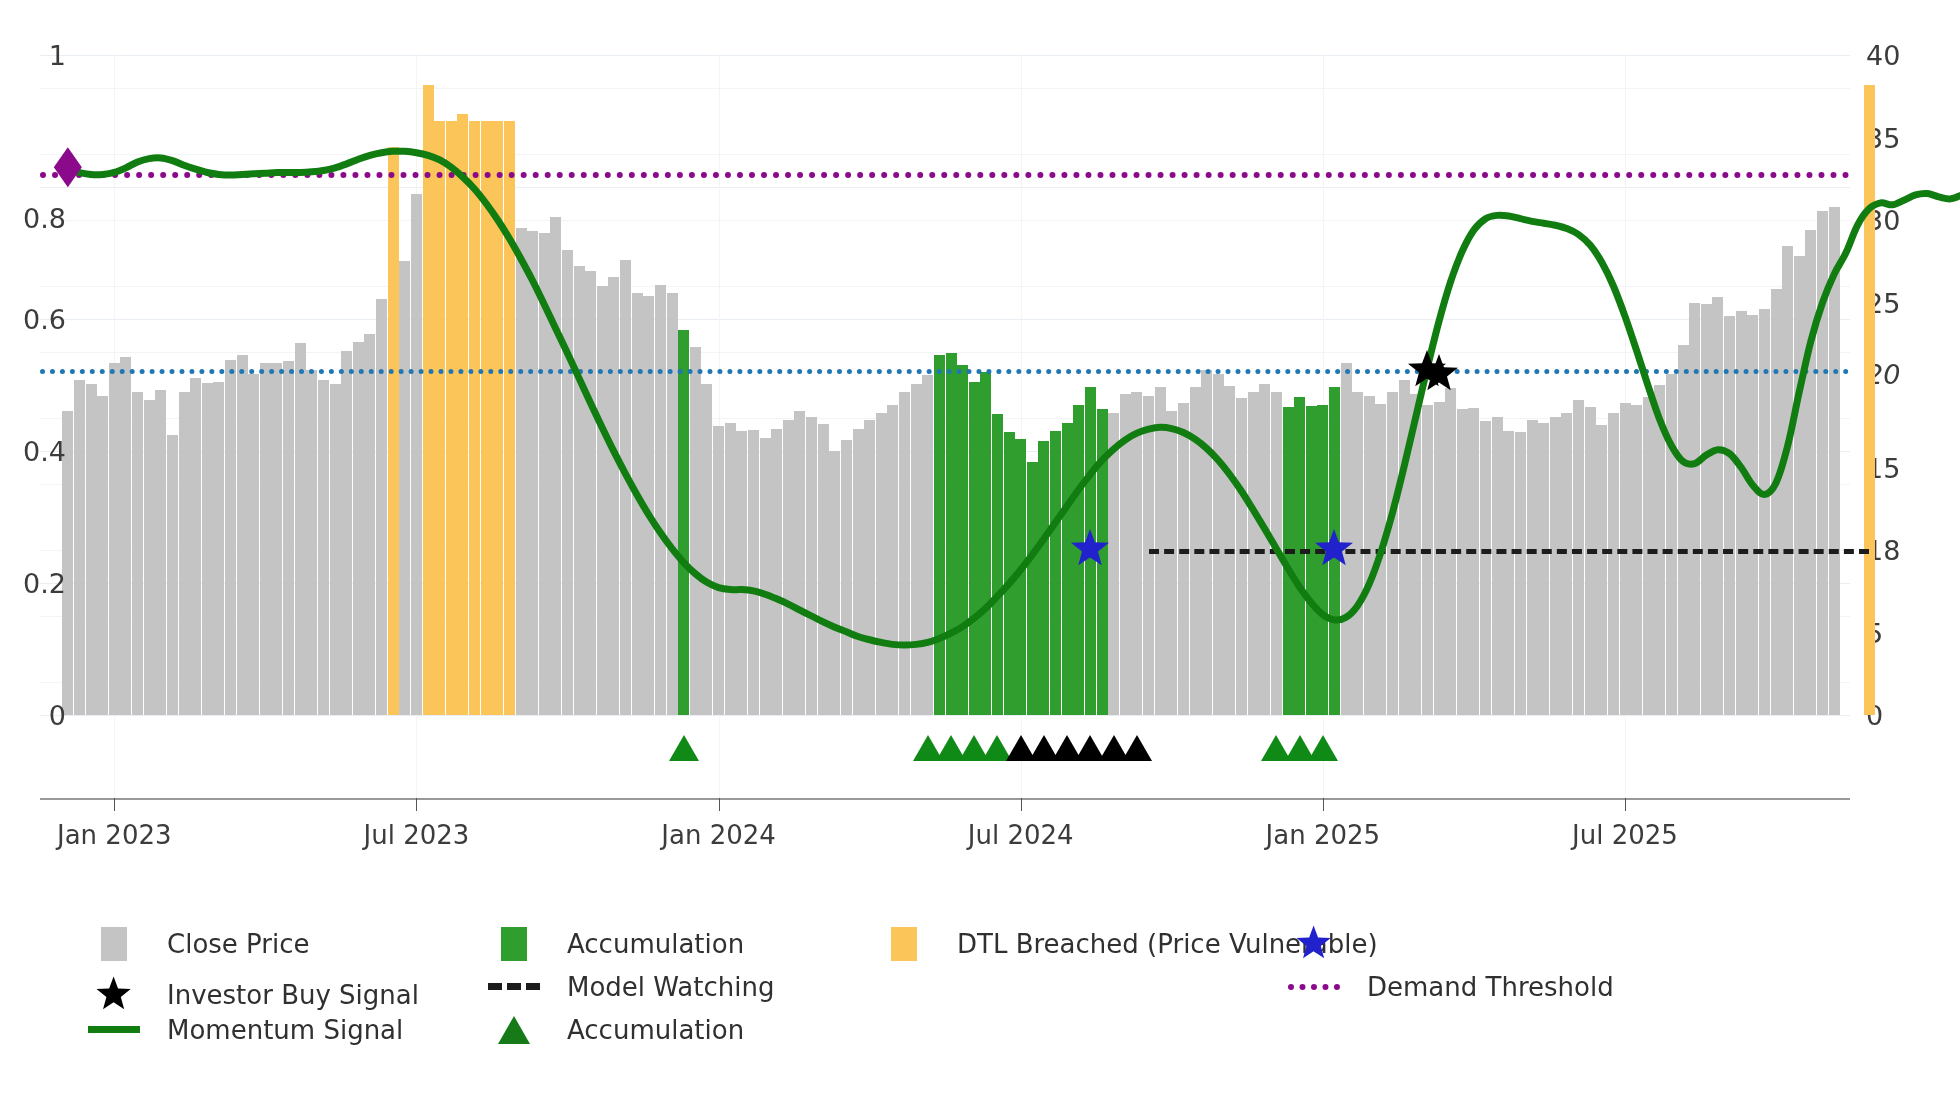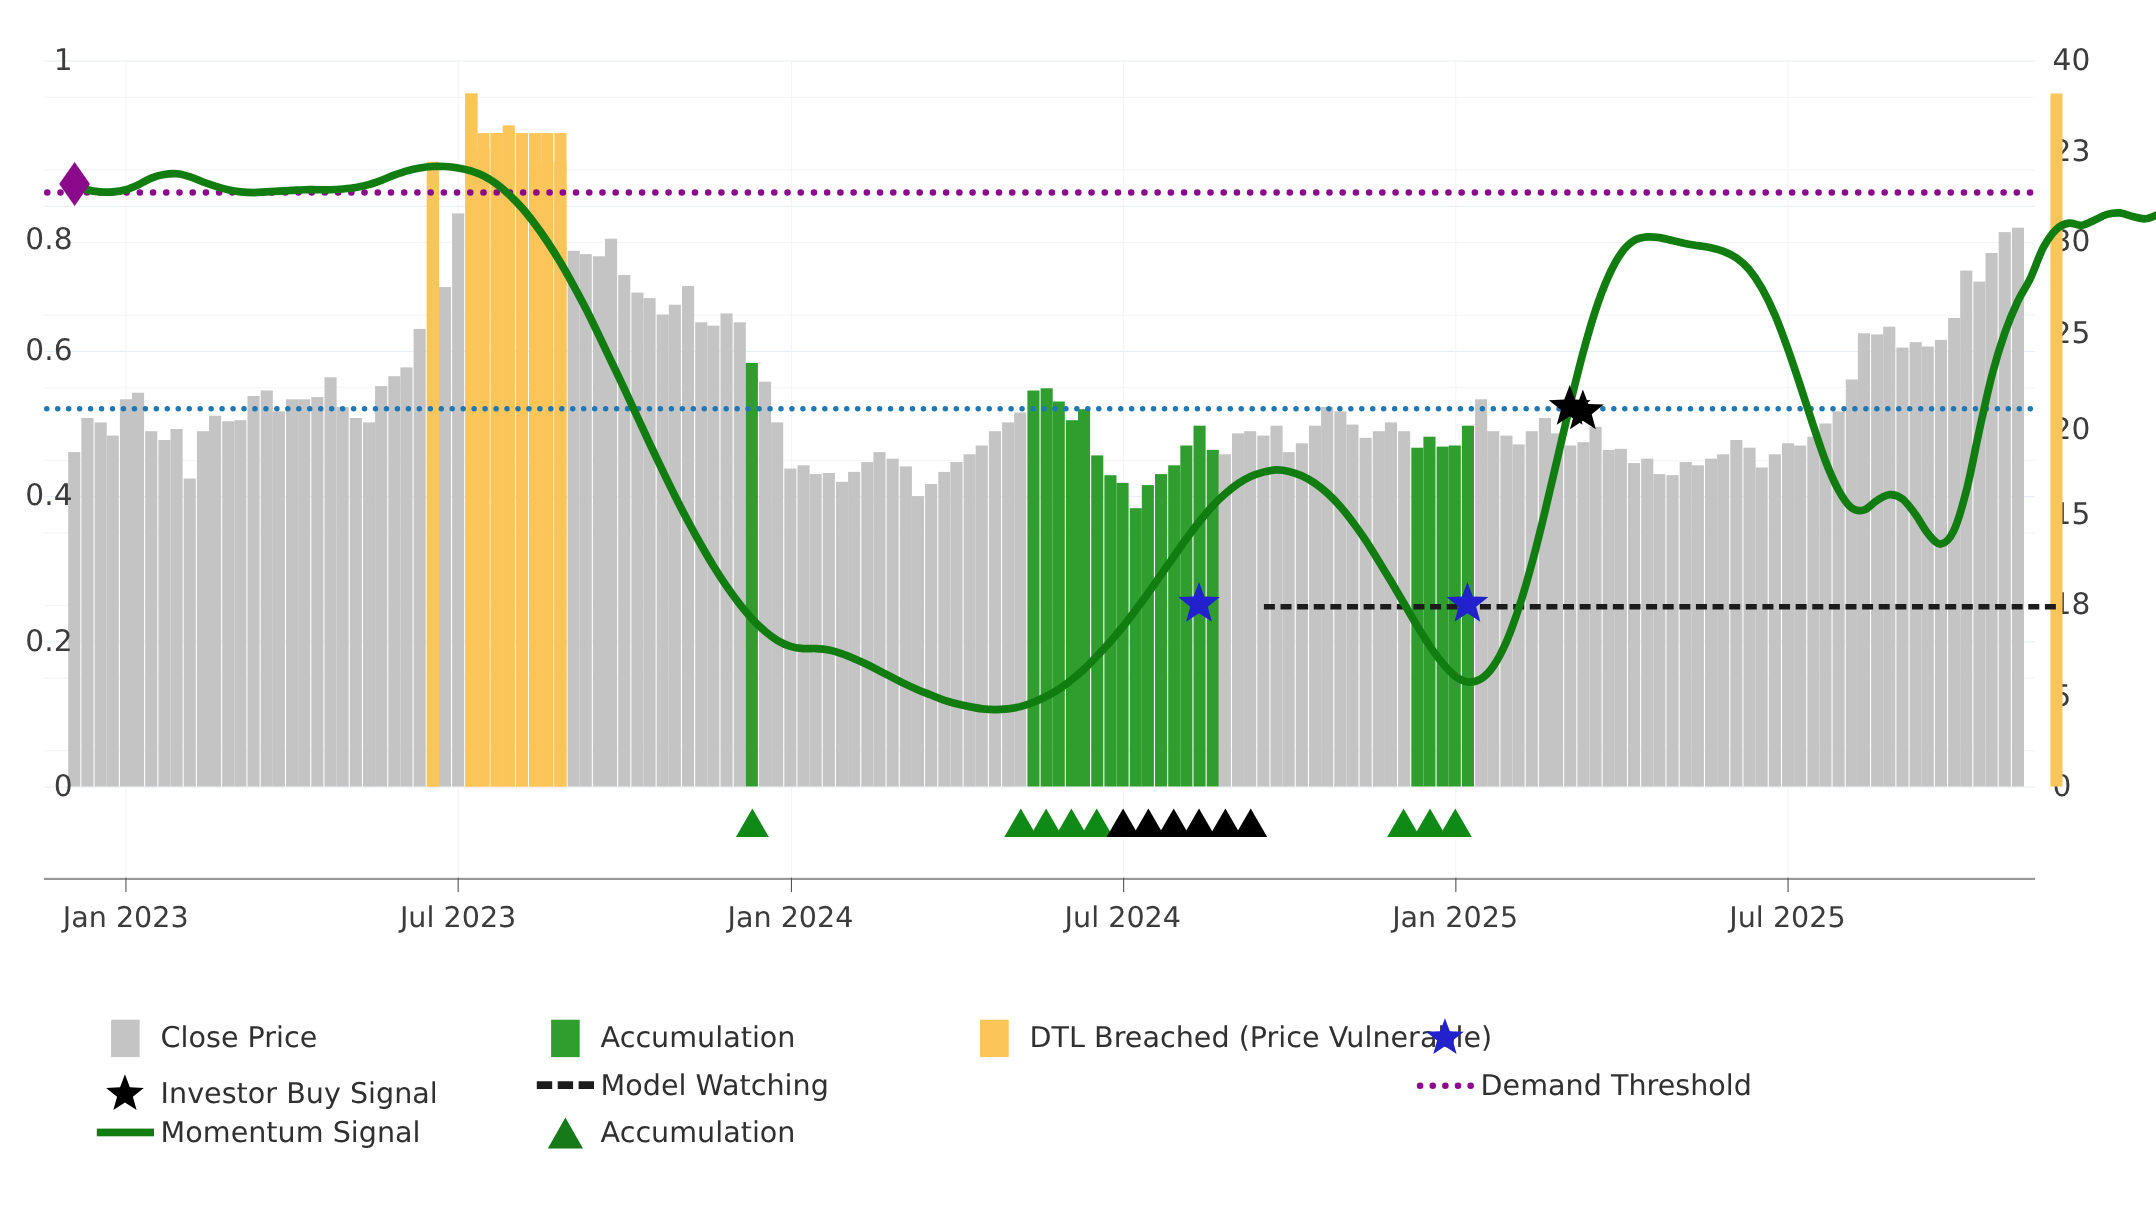--- a/index.html
+++ b/index.html
@@ -37,21 +37,21 @@
   .tri{position:absolute;width:0;height:0;border-left:15px solid transparent;
        border-right:15px solid transparent;border-bottom:26px solid #0f8a16;}
   .tri.black{border-bottom-color:#000;}
 
   
   #source{position:absolute;right:14px;top:758px;font-size:27px;color:#a8a8a8;white-space:nowrap;}
 
   
   #legend{position:absolute;left:82px;top:920px;width:1830px;}
   .lrow{display:flex;align-items:center;height:43px;}
-  .lcell{display:flex;align-items:center;}
+  .lcell{display:flex;align-items:center;gap:21px;}
   .lswatch{width:64px;display:flex;align-items:center;justify-content:center;flex:0 0 64px;}
   .llabel{font-size:26px;color:#303030;white-space:nowrap;}
   .sw-box{width:26px;height:34px;}
   .sw-line{width:52px;height:7px;}
   .sw-dash{width:52px;height:0;}
   .sw-dot{width:52px;height:0;}
   .sw-tri{width:0;height:0;border-left:16px solid transparent;border-right:16px solid transparent;border-bottom:28px solid #157a17;}
 </style>
 </head>
 <body>
@@ -279,24 +279,24 @@
         <div class="ytick-l" style="top: 396px;">0.4</div>
         <div class="ytick-l" style="top: 264px;">0.6</div>
         <div class="ytick-l" style="top: 132px; margin-top: 31px;">0.8</div>
         <div class="ytick-l" style="top: 0px;">1</div>
       </div>
     <div id="yticksR">
         <div class="ytick-r" style="top: 660px;">0</div>
         <div class="ytick-r" style="top: 577.5px;">5</div>
         <div class="ytick-r" style="top: 495px;">18</div>
         <div class="ytick-r" style="top: 412.5px;">15</div>
-        <div class="ytick-r" style="top: 336px;">20</div>
+        <div class="ytick-r" style="top: 319px; font-style: italic;">20</div>
         <div class="ytick-r" style="top: 247.5px;">25</div>
         <div class="ytick-r" style="top: 165px;">30</div>
-        <div class="ytick-r" style="top: 82.5px;">23</div>
+        <div class="ytick-r" style="top: 82.5px;">35</div>
         <div class="ytick-r" style="top: 0px;">40</div>
       </div>
   </div>
 
   <div class="axis-x"></div>
   <div id="xticks">
       <div class="xtick" style="left: 114.294px;"></div>
       <div class="xlabel" style="left: 114.294px;">Jan 2023</div>
       <div class="xtick" style="left: 416.438px;"></div>
       <div class="xlabel" style="left: 416.438px;">Jul 2023</div>

